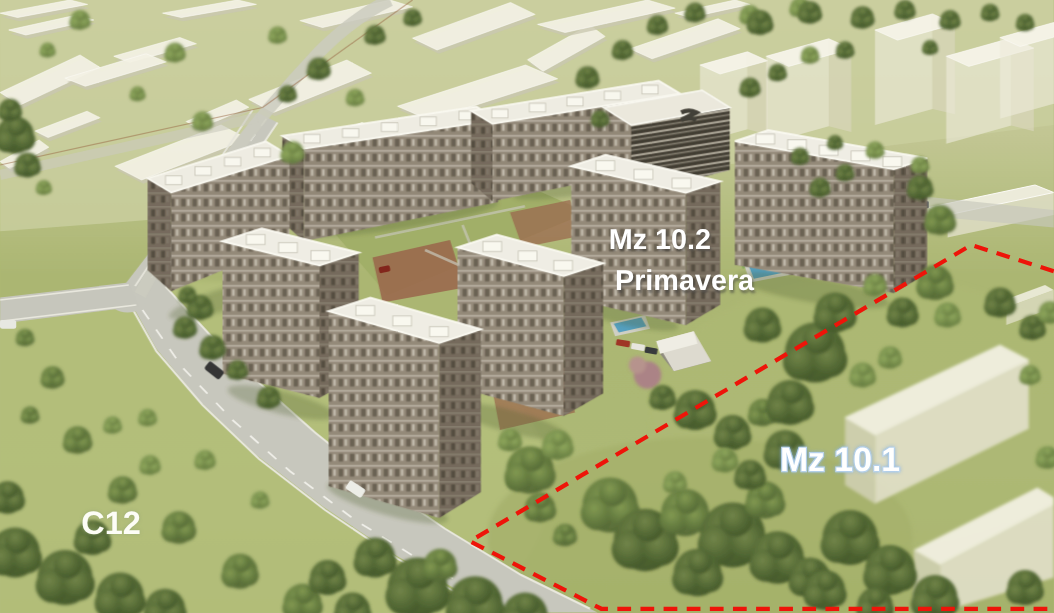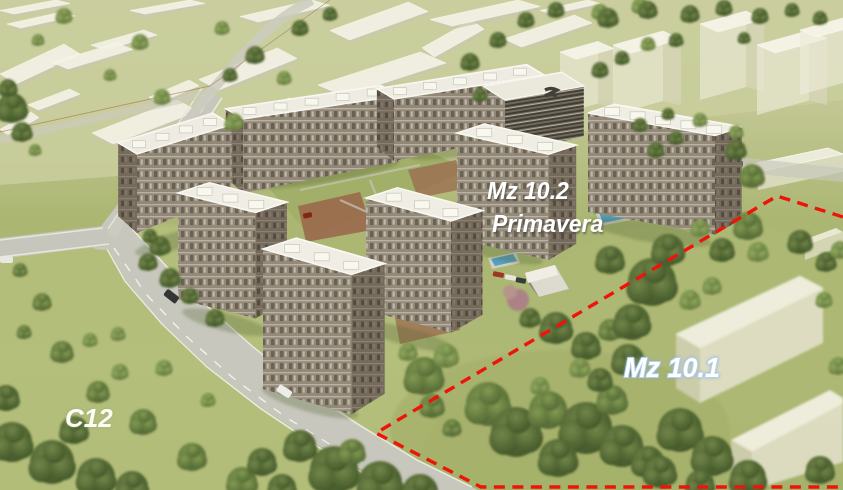--- a/index.html
+++ b/index.html
@@ -1,16 +1,16 @@
 <!DOCTYPE html>
 <html><head>
 <meta charset="utf-8">
 <style>
 html,body{margin:0;padding:0;background:#a9b672;font-family:"Liberation Sans",sans-serif;}
-#scene{width:843px;height:490px;overflow:hidden;position:relative;font-style:italic;}
+#scene{width:843px;height:490px;overflow:hidden;position:relative;}
 </style>
 </head>
 <body>
 
 <div id="scene">
 <svg xmlns="http://www.w3.org/2000/svg" width="843" height="490" viewBox="0 0 843 490">
 <defs>
 <linearGradient id="bg" x1="0" y1="0" x2="0" y2="1">
  <stop offset="0" stop-color="#cfd2a9"></stop>
  <stop offset="0.22" stop-color="#c1c795"></stop>

